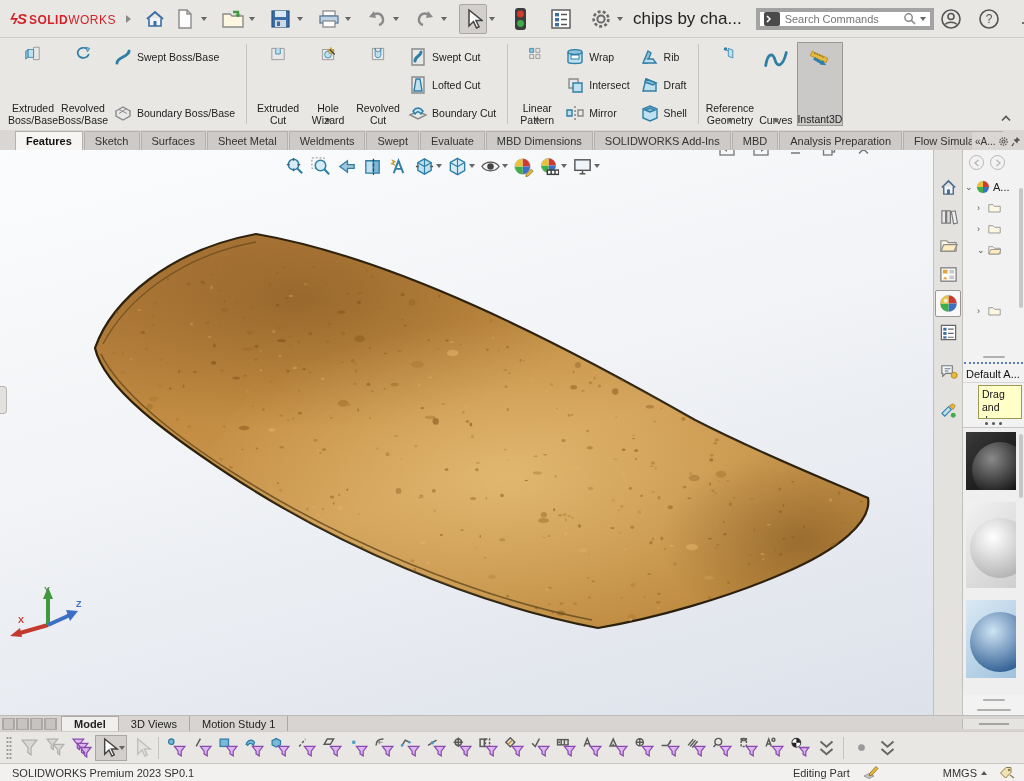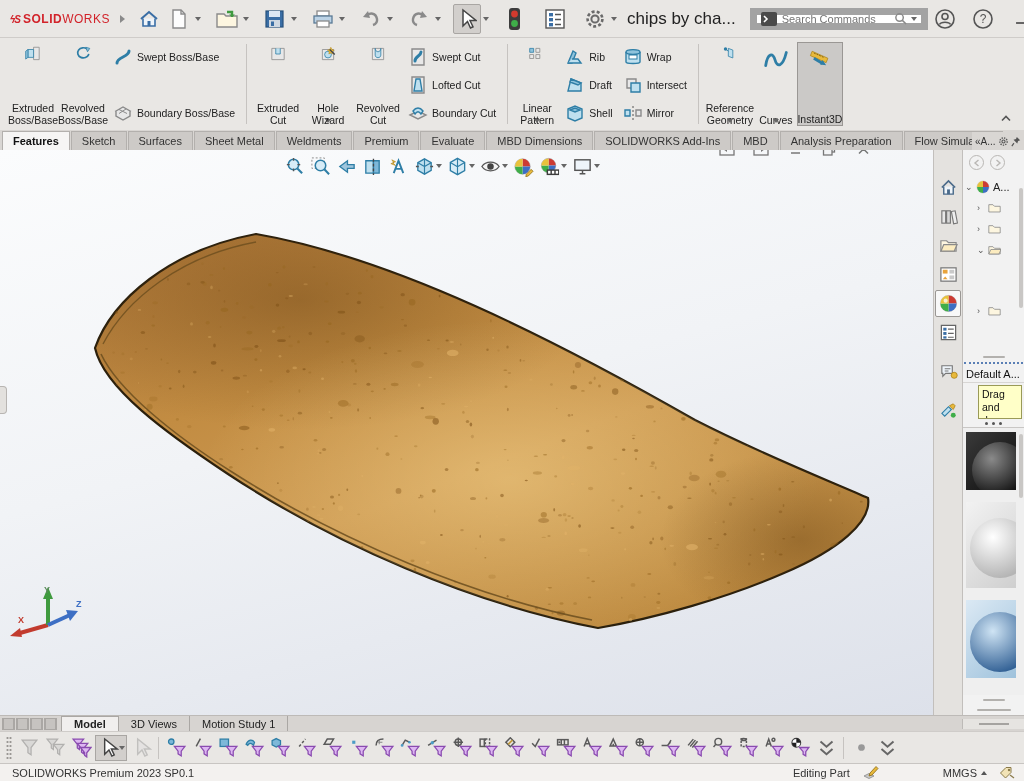--- a/index.html
+++ b/index.html
@@ -2,31 +2,31 @@
 <html><head>
 <meta charset="utf-8">
 <style>
   * { margin:0; padding:0; box-sizing:border-box; }
   html,body { width:1024px; height:781px; overflow:hidden; font-family:"Liberation Sans", sans-serif; }
   .app { position:relative; width:1024px; height:781px; background:#e8e6e3; font-size:11px; color:#222; }
 
   
   .titlebar { position:absolute; top:0; left:0; width:1024px; height:38px; background:#e9e7e4; border-bottom:1px solid #cfccc9; display:flex; align-items:center; }
   .logo { display:flex; align-items:baseline; padding:0 6px 0 10px; }
-  .logo .mark { color:#d2232a; font-weight:bold; font-style:italic; font-size:10px; letter-spacing:-1px; margin-right:3px; }
+  .logo .mark { color:#d2232a; font-weight:bold; font-style:italic; font-size:15px; letter-spacing:-1px; margin-right:3px; }
   .logo .bold { color:#d2232a; font-weight:bold; font-size:12px; letter-spacing:.5px; }
   .logo .light { color:#d2232a; font-weight:normal; font-size:12px; letter-spacing:.5px; }
   .flyout { width:0;height:0;border-top:4px solid transparent;border-bottom:4px solid transparent;border-left:5px solid #8a8a8a; margin:0 10px 0 4px; }
   .qat { display:flex; align-items:center; gap:2px; }
   .tb-btn { display:flex; align-items:center; justify-content:center; height:30px; min-width:28px; border-radius:2px; position:relative; }
   .tb-btn.pressed { background:#d2cfcc; border:1px solid #a9a6a3; }
   .caret-down { width:0;height:0;border-left:3px solid transparent;border-right:3px solid transparent;border-top:4px solid #666; display:inline-block; }
   .tb-sep { width:8px; }
   .doc-title { font-size:17px; color:#222; margin:0 14px 0 10px; white-space:nowrap; }
-  .searchbox { display:flex; align-items:center; background:#fff; border:7px solid #a3a3a3; height:22px; width:178px; padding:0 4px; }
+  .searchbox { display:flex; align-items:center; background:#fff; border:4px solid #a3a3a3; height:22px; width:178px; padding:0 4px; }
   .searchbox .cmdicon { width:16px; height:14px; background:#4a4a4a; border-radius:2px; color:#fff; display:flex; align-items:center; margin-right:5px; }
   .searchbox input { border:none; outline:none; flex:1; font-size:11px; font-family:"Liberation Sans",sans-serif; color:#555; min-width:0; background:transparent; }
   .titlebar-right { margin-left:auto; display:flex; align-items:center; gap:4px; padding-right:6px; }
   .win-btn { width:34px; height:30px; display:flex; align-items:center; justify-content:center; }
 
   
   .ribbon { position:absolute; top:38px; left:0; width:1024px; height:92px; background:#e9e7e4; display:flex; align-items:stretch; padding:2px 0 2px 4px; }
   .rgroup { display:flex; align-items:flex-start; padding:2px 4px; }
   .rdivider { width:1px; background:#c6c3c0; margin:4px 2px; }
   .rlarge { width:50px; display:flex; flex-direction:column; align-items:center; padding-top:3px; position:relative; height:84px;gap:37px; }
@@ -39,21 +39,21 @@
   .rsmall .ric { width:20px; height:20px; flex:none; }
   .rsmall .rlabel { font-size:10.5px; white-space:nowrap; color:#222; }
   .ric .b  { fill:#bfe0ef; stroke:#2e7ea6; stroke-width:1.4; }
   .ric .b2 { fill:#8fc3dc; stroke:#2e7ea6; stroke-width:1.4; }
   .ric .g  { fill:#e8e8e8; stroke:#8a8a8a; stroke-width:1.4; }
   .ric .s  { fill:none; stroke:#2e7ea6; stroke-width:3; stroke-linecap:round; }
   .ric .gold { fill:#e8b93c; stroke:#a97f12; stroke-width:.8; }
   .ribbon-collapse { position:absolute; right:12px; bottom:6px; }
 
   
-  .tabrow { position:absolute; top:130px; left:0; width:1024px; height:20px; background:#d9d6d3; display:flex; align-items:flex-end; padding-left:2px; }
+  .tabrow { position:absolute; top:130px; left:0; width:1024px; height:20px; background:#d9d6d3; display:flex; align-items:flex-end; padding-left:15px; }
   .ctab { height:19px; display:flex; align-items:center; padding:0 10px; font-size:11px; color:#333; background:#cdcac7; border:1px solid #b3b0ad; border-bottom:none; margin-right:1px; white-space:nowrap; }
   .ctab.active { background:#f6f5f4; font-weight:bold; color:#111; }
 
   
   .main { position:absolute; top:150px; left:0; width:1024px; height:565px; display:flex; }
   .viewport { position:relative; width:933px; height:565px; background:linear-gradient(165deg,#fbfcfd 0%,#f1f3f6 45%,#dde1ea 100%); overflow:hidden; }
   .chipsvg { position:absolute; left:0; top:0; }
   .headsup { position:absolute; left:283px; top:4px; display:flex; align-items:center; gap:3px; }
   .hu-btn { display:flex; align-items:center; height:24px; padding:1px; }
   .hu-btn svg { width:21px; height:21px; }
@@ -374,63 +374,63 @@
         <svg class="ric" viewBox="0 0 34 32">
             <path class="b2" d="M4 6 h7 v7 h-7 z"></path>
             <path class="g" d="M15 6 h7 v7 h-7 z M4 17 h7 v7 h-7 z M15 17 h7 v7 h-7 z"></path>
           </svg>
         <span class="rlabel">Linear Pattern</span>
         <span class="caret-down botcaret"></span>
       </div>
       <div class="rsmallcol">
         <div class="rsmall">
           <svg class="ric" viewBox="0 0 20 20">
-              <path class="b2" d="M3 16 l5 -12 3 2 -4 10 z"></path>
-              <path class="b" d="M3 16 h13 l-3 -4 h-6"></path>
-            </svg>
-          <span class="rlabel">Rib</span>
-        </div>
-        <div class="rsmall">
-          <svg class="ric" viewBox="0 0 20 20">
-              <path class="b" d="M6 4 l10 4 v8 h-13 z"></path>
-              <path class="b2" d="M6 4 l10 4 -3 2 -8 -3 z"></path>
-            </svg>
-          <span class="rlabel">Draft</span>
-        </div>
-        <div class="rsmall">
-          <svg class="ric" viewBox="0 0 20 20">
-              <path class="b" d="M3 6 l7 -3 7 3 v9 l-7 3 -7 -3 z"></path>
-              <path class="b2" d="M5 7 l5 -2 5 2 -5 2 z" fill="#fff"></path>
-            </svg>
-          <span class="rlabel">Shell</span>
-        </div>
-      </div>
-      <div class="rsmallcol">
-        <div class="rsmall">
-          <svg class="ric" viewBox="0 0 20 20">
               <path class="b" d="M3 5 v10 c0 2 14 2 14 0 v-10"></path>
               <ellipse class="b2" cx="10" cy="5" rx="7" ry="2.4"></ellipse>
               <rect x="6" y="8" width="8" height="4" fill="#fff" stroke="#2e7ea6"></rect>
             </svg>
           <span class="rlabel">Wrap</span>
         </div>
         <div class="rsmall">
           <svg class="ric" viewBox="0 0 20 20">
               <path class="g" d="M4 4 h9 v9 h-9 z"></path>
               <path class="b" d="M8 8 h9 v9 h-9 z"></path>
             </svg>
           <span class="rlabel">Intersect</span>
         </div>
         <div class="rsmall">
           <svg class="ric" viewBox="0 0 20 20">
               <path class="b" d="M2 7 h5 v6 h-5 z"></path>
               <path class="g" d="M13 7 h5 v6 h-5 z"></path>
               <path d="M10 3 v14" stroke="#555" stroke-dasharray="2 2"></path>
             </svg>
           <span class="rlabel">Mirror</span>
+        </div>
+      </div>
+      <div class="rsmallcol">
+        <div class="rsmall">
+          <svg class="ric" viewBox="0 0 20 20">
+              <path class="b2" d="M3 16 l5 -12 3 2 -4 10 z"></path>
+              <path class="b" d="M3 16 h13 l-3 -4 h-6"></path>
+            </svg>
+          <span class="rlabel">Rib</span>
+        </div>
+        <div class="rsmall">
+          <svg class="ric" viewBox="0 0 20 20">
+              <path class="b" d="M6 4 l10 4 v8 h-13 z"></path>
+              <path class="b2" d="M6 4 l10 4 -3 2 -8 -3 z"></path>
+            </svg>
+          <span class="rlabel">Draft</span>
+        </div>
+        <div class="rsmall">
+          <svg class="ric" viewBox="0 0 20 20">
+              <path class="b" d="M3 6 l7 -3 7 3 v9 l-7 3 -7 -3 z"></path>
+              <path class="b2" d="M5 7 l5 -2 5 2 -5 2 z" fill="#fff"></path>
+            </svg>
+          <span class="rlabel">Shell</span>
         </div>
       </div>
     </div>
     <div class="rdivider"></div>
 
     <div class="rgroup">
       <div class="rlarge">
         <svg class="ric" viewBox="0 0 34 32">
             <path class="b" d="M14 6 l8 3 v14 l-8 -3 z"></path>
             <circle cx="9" cy="7" r="3" fill="#2e7ea6"></circle>
@@ -460,21 +460,21 @@
           <path d="M2 6.5 L6 2.5 L10 6.5" fill="none" stroke="#555" stroke-width="1.6"></path>
         </svg></span>
   </div>
 
   <div class="tabrow">
     <span class="ctab active">Features</span>
     <span class="ctab">Sketch</span>
     <span class="ctab">Surfaces</span>
     <span class="ctab">Sheet Metal</span>
     <span class="ctab">Weldments</span>
-    <span class="ctab">Premium</span>
+    <span class="ctab">Swept</span>
     <span class="ctab">Evaluate</span>
     <span class="ctab">MBD Dimensions</span>
     <span class="ctab">SOLIDWORKS Add-Ins</span>
     <span class="ctab">MBD</span>
     <span class="ctab">Analysis Preparation</span>
     <span class="ctab">Flow Simulation</span>
   </div>
 
   <div class="main">
     <div class="viewport">

